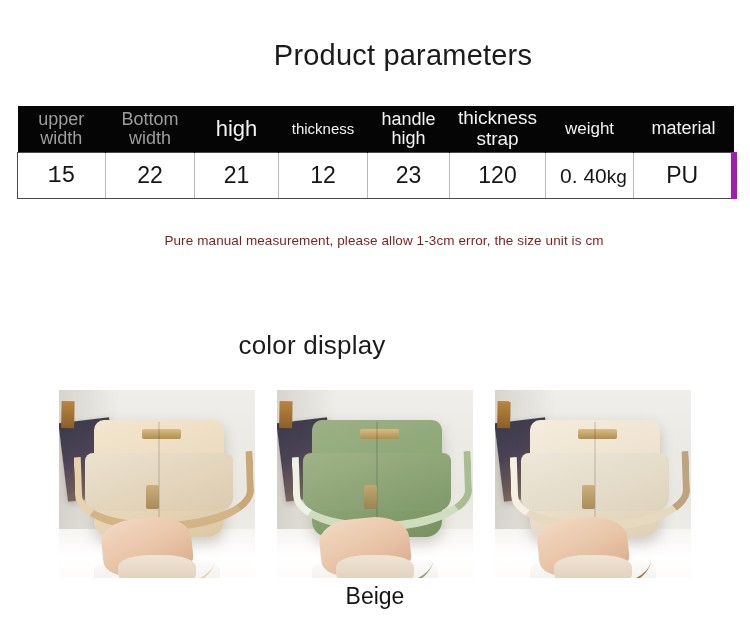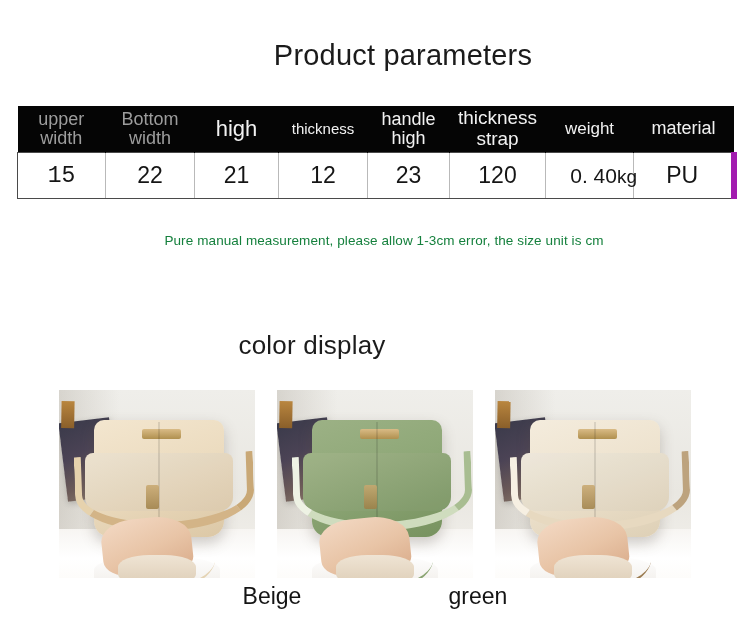--- a/index.html
+++ b/index.html
@@ -75,21 +75,21 @@
     height: 45px;
     color: #151515;
     font-size: 23px;
     border-right: 1px solid #b9b9b9;
     border-bottom: 1px solid #4a4a4a;
     border-top: 1px solid #4a4a4a;
     position: relative;
   }
   table.spec-table td:first-child { border-left: 1px solid #4a4a4a; font-family: Liberation Mono, monospace; }
   table.spec-table td:last-child { border-right: 6px solid #a21caf; }
-  table.spec-table td.weight-cell { font-size: 21px; text-align: right; }
+  table.spec-table td.weight-cell { font-size: 21px; }
   table.spec-table td.weight-cell .val-inner {
     position: relative;
     left: 4px;
     white-space: nowrap;
   }
   table.spec-table td.weight-cell .unit {
     font-size: 19px;
   }
 
   
@@ -102,21 +102,21 @@
   th.h-material { font-size: 18px; }
 
   
   #measurement-note {
     position: absolute;
     top: 233px;
     left: 0;
     width: 750px;
     text-align: center;
     font-size: 13.5px;
-    color: #15803d;
+    color: #7f1d1d;
     letter-spacing: 0.1px;
     padding-left: 18px;
     box-sizing: border-box;
   }
 
   
   #color-display-title {
     position: absolute;
     left: 0;
     top: 330px;
@@ -439,14 +439,13 @@
       <div class="strap-scarf"></div>
       <div class="hand"></div>
       <div class="cuff"></div>
     </div>
   </div>
 
 </div>
 
 <div class="labels-row">
   <div class="color-label">Beige</div>
-  <div class="color-label">green</div>
 </div>
 
 </body></html>

